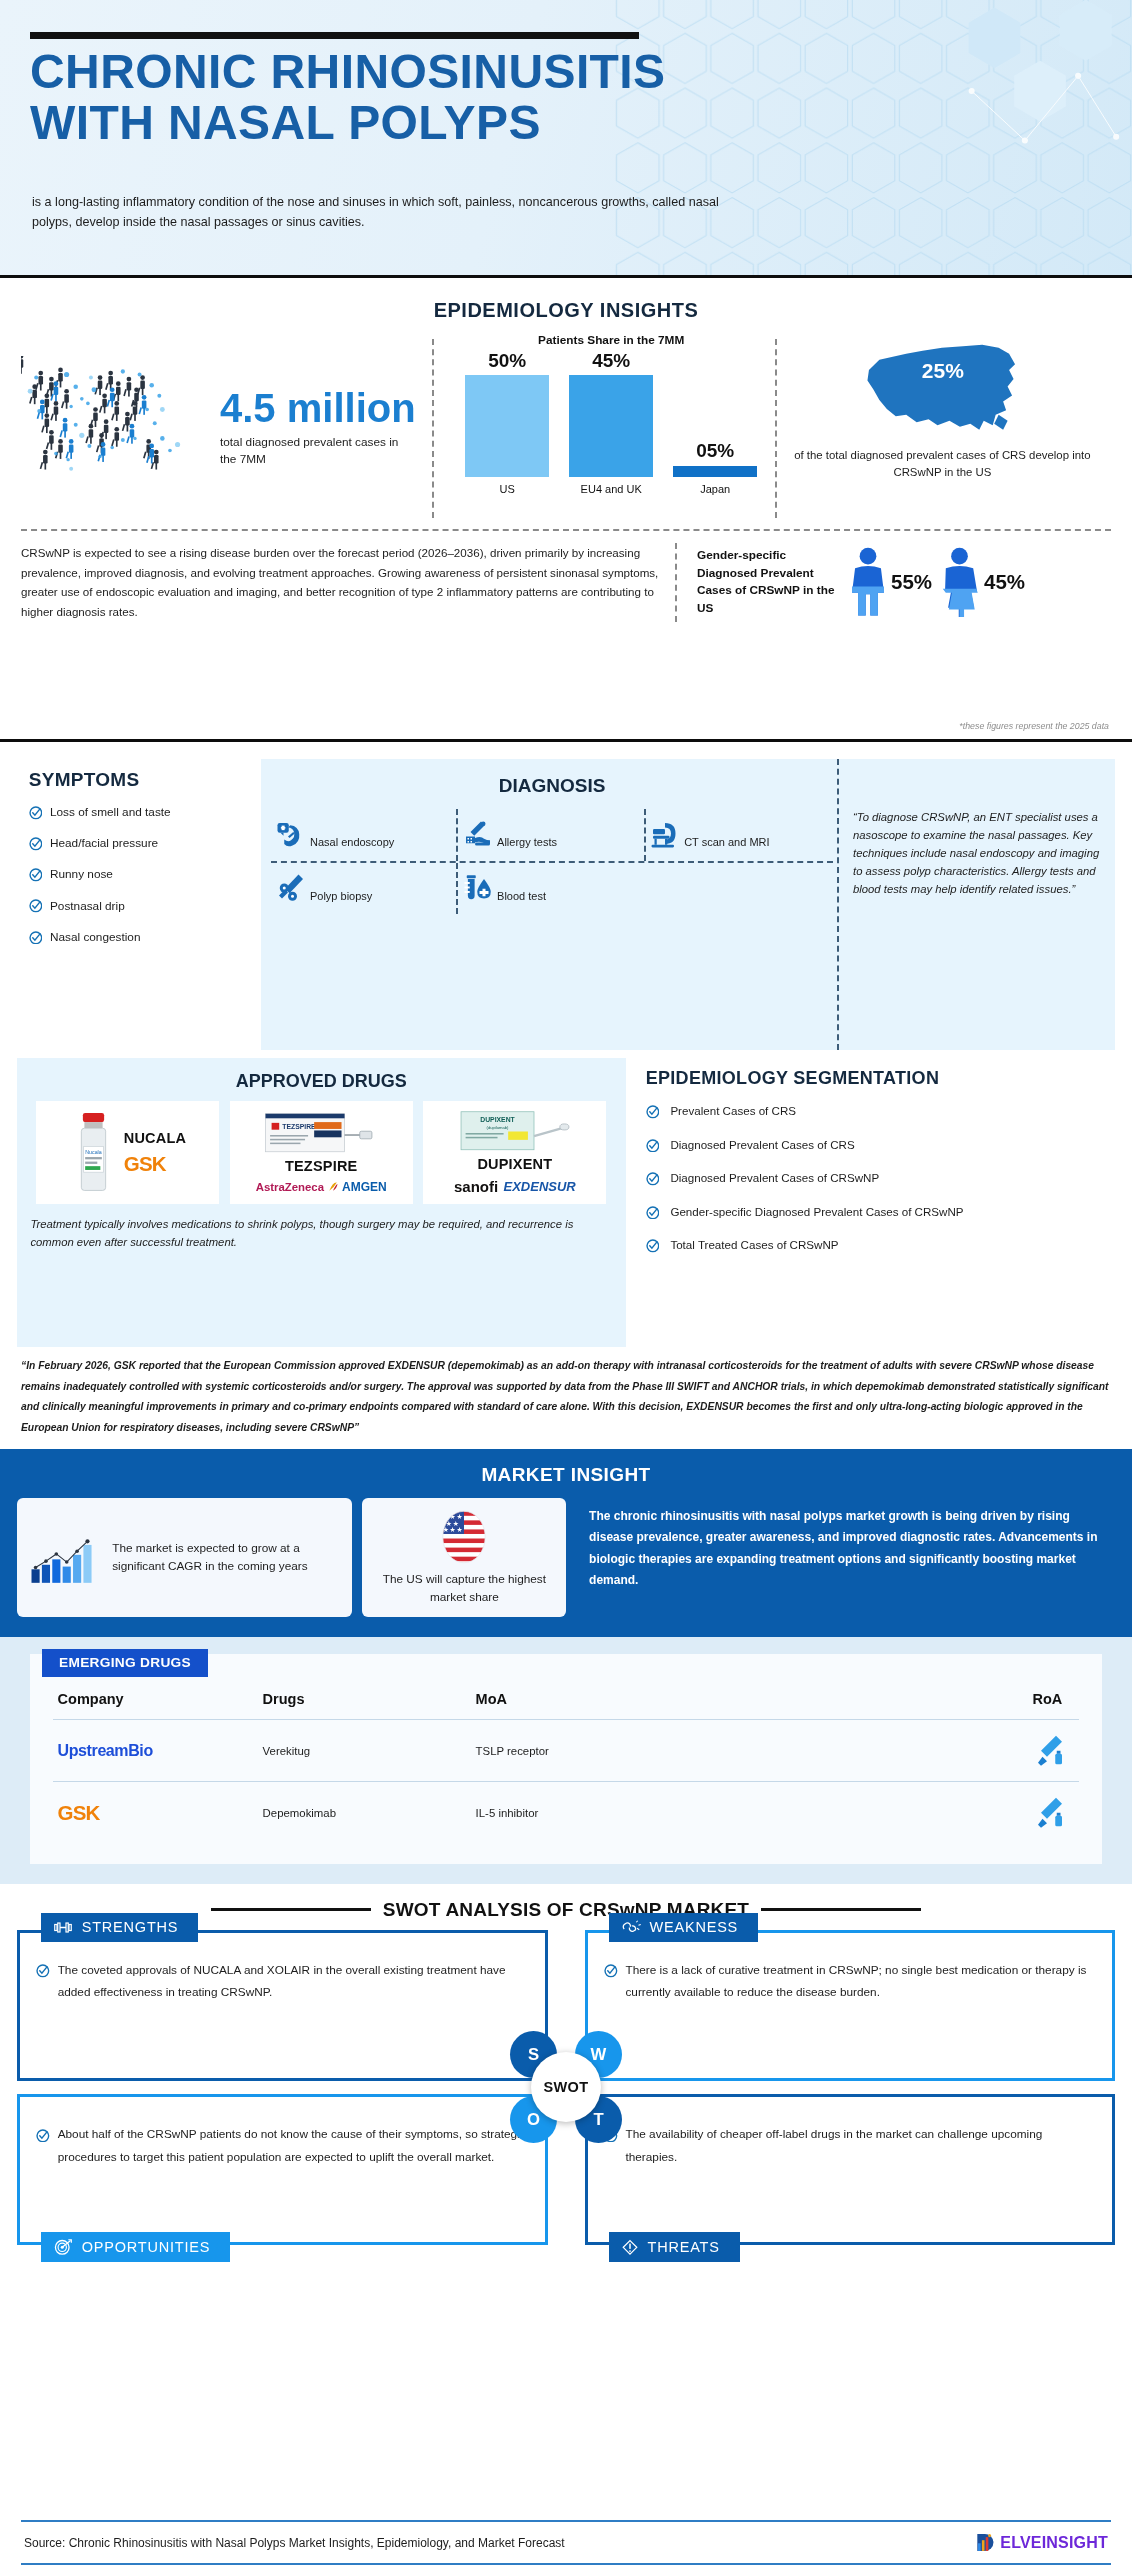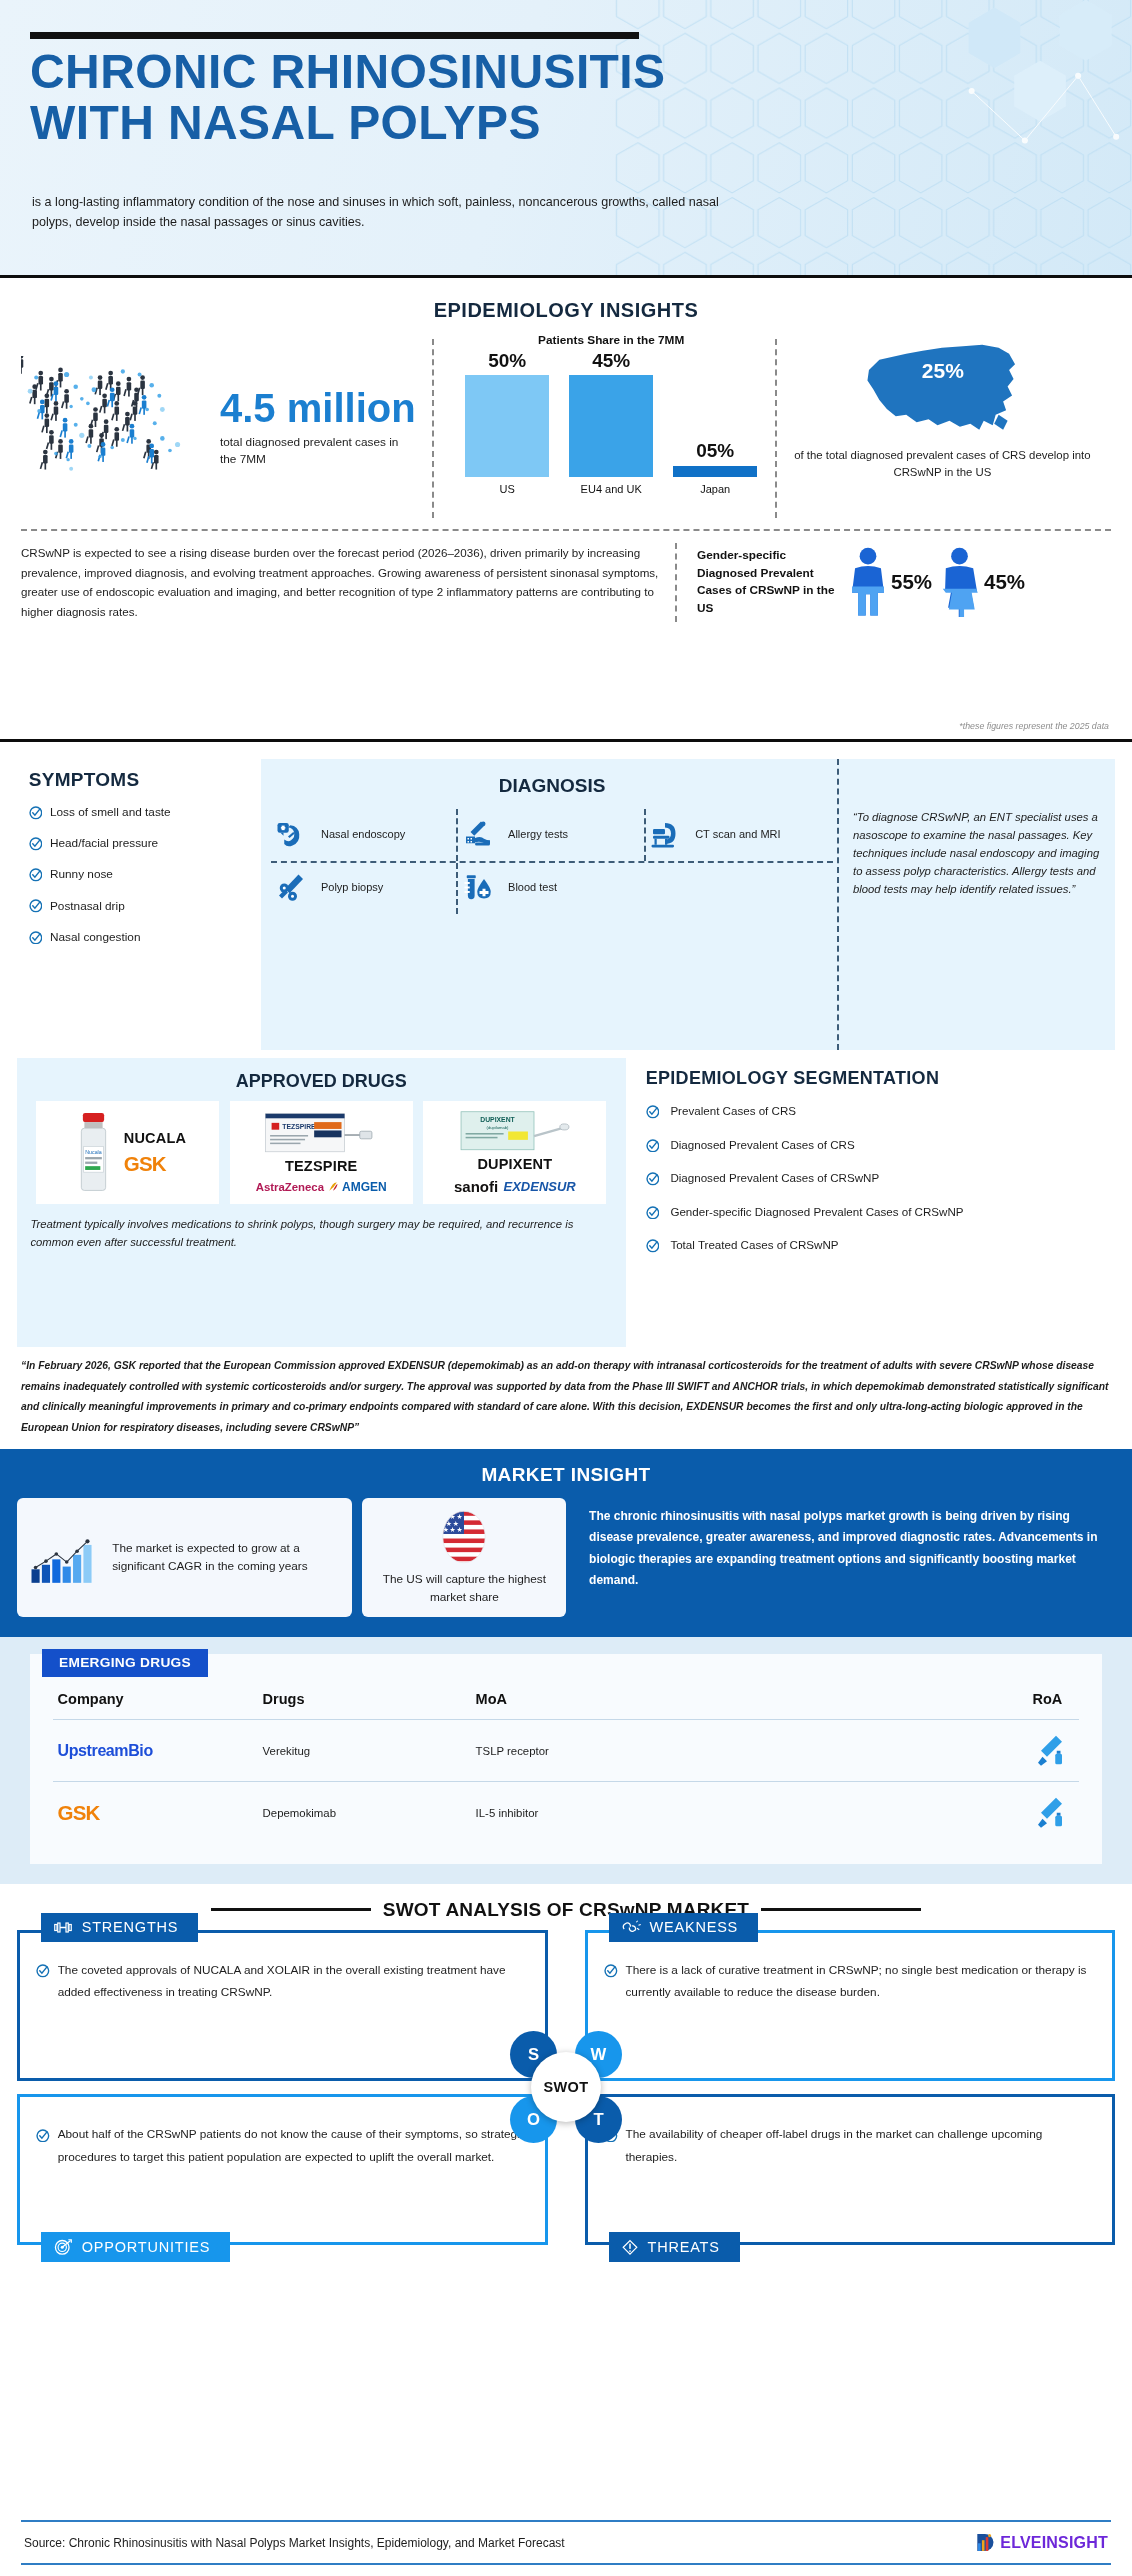--- a/index.html
+++ b/index.html
@@ -71,21 +71,21 @@
   .symdiag{position:relative;height:308px;background:#fff;display:flex;padding:16.7px 16.7px 0 16.7px;}
   .symptoms{width:244px;padding:10.7px 0 0 12px;}
   .sec-h{font-size:19px;font-weight:bold;color:#14293f;letter-spacing:0.3px;}
   .symptoms .sec-h{margin-bottom:13.7px;}
   .chk-item{display:flex;align-items:flex-start;gap:7.6px;margin-bottom:16.7px;font-size:11.8px;color:#1d1d1d;}
   .chk{flex:none;width:13.7px;height:13.7px;margin-top:0.8px;}
   .diagnosis{flex:1;background:#e6f4fd;display:flex;padding:0;}
   .diag-left{flex:1;padding:7.6px 4.6px 0 10.7px;}
   .diag-h{text-align:center;font-size:19px;font-weight:bold;color:#14293f;padding:9px 0 12px;}
   .diag-grid{display:flex;flex-wrap:wrap;}
-  .diag-cell{width:33.33%;display:flex;align-items:center;gap:15px;padding:10.7px 4.6px;font-size:11px;line-height:1.25;color:#1d1d1d;}
+  .diag-cell{width:33.33%;display:flex;align-items:flex-end;gap:4px;padding:10.7px 4.6px;font-size:11px;line-height:1.25;color:#1d1d1d;}
   .diag-cell.b-r{border-right:2.3px dashed #3d5c78;}
   .diag-row-sep{border-bottom:2.3px dashed #3d5c78;width:100%;}
   .diag-quote{width:278px;border-left:2.3px dashed #3d5c78;padding:49px 12px 0 13.7px;font-size:11.3px;font-style:italic;line-height:1.6;color:#1d1d1d;}
   .dicon{flex:none;width:30px;height:30px;}
   
   .drugsrow{display:flex;padding:7.6px 16.7px 0 16.7px;height:297px;}
   .drugs{width:609px;background:#e6f4fd;padding:7.6px 13.7px 10.7px;}
   .drugs-h{text-align:center;font-size:18px;font-weight:bold;color:#14293f;padding:6px 0 9px;}
   .drug-cards{display:flex;gap:10.7px;justify-content:center;}
   .dcard{background:#fff;width:183px;height:103px;display:flex;flex-direction:column;align-items:center;justify-content:center;gap:3px;padding:6px;}

